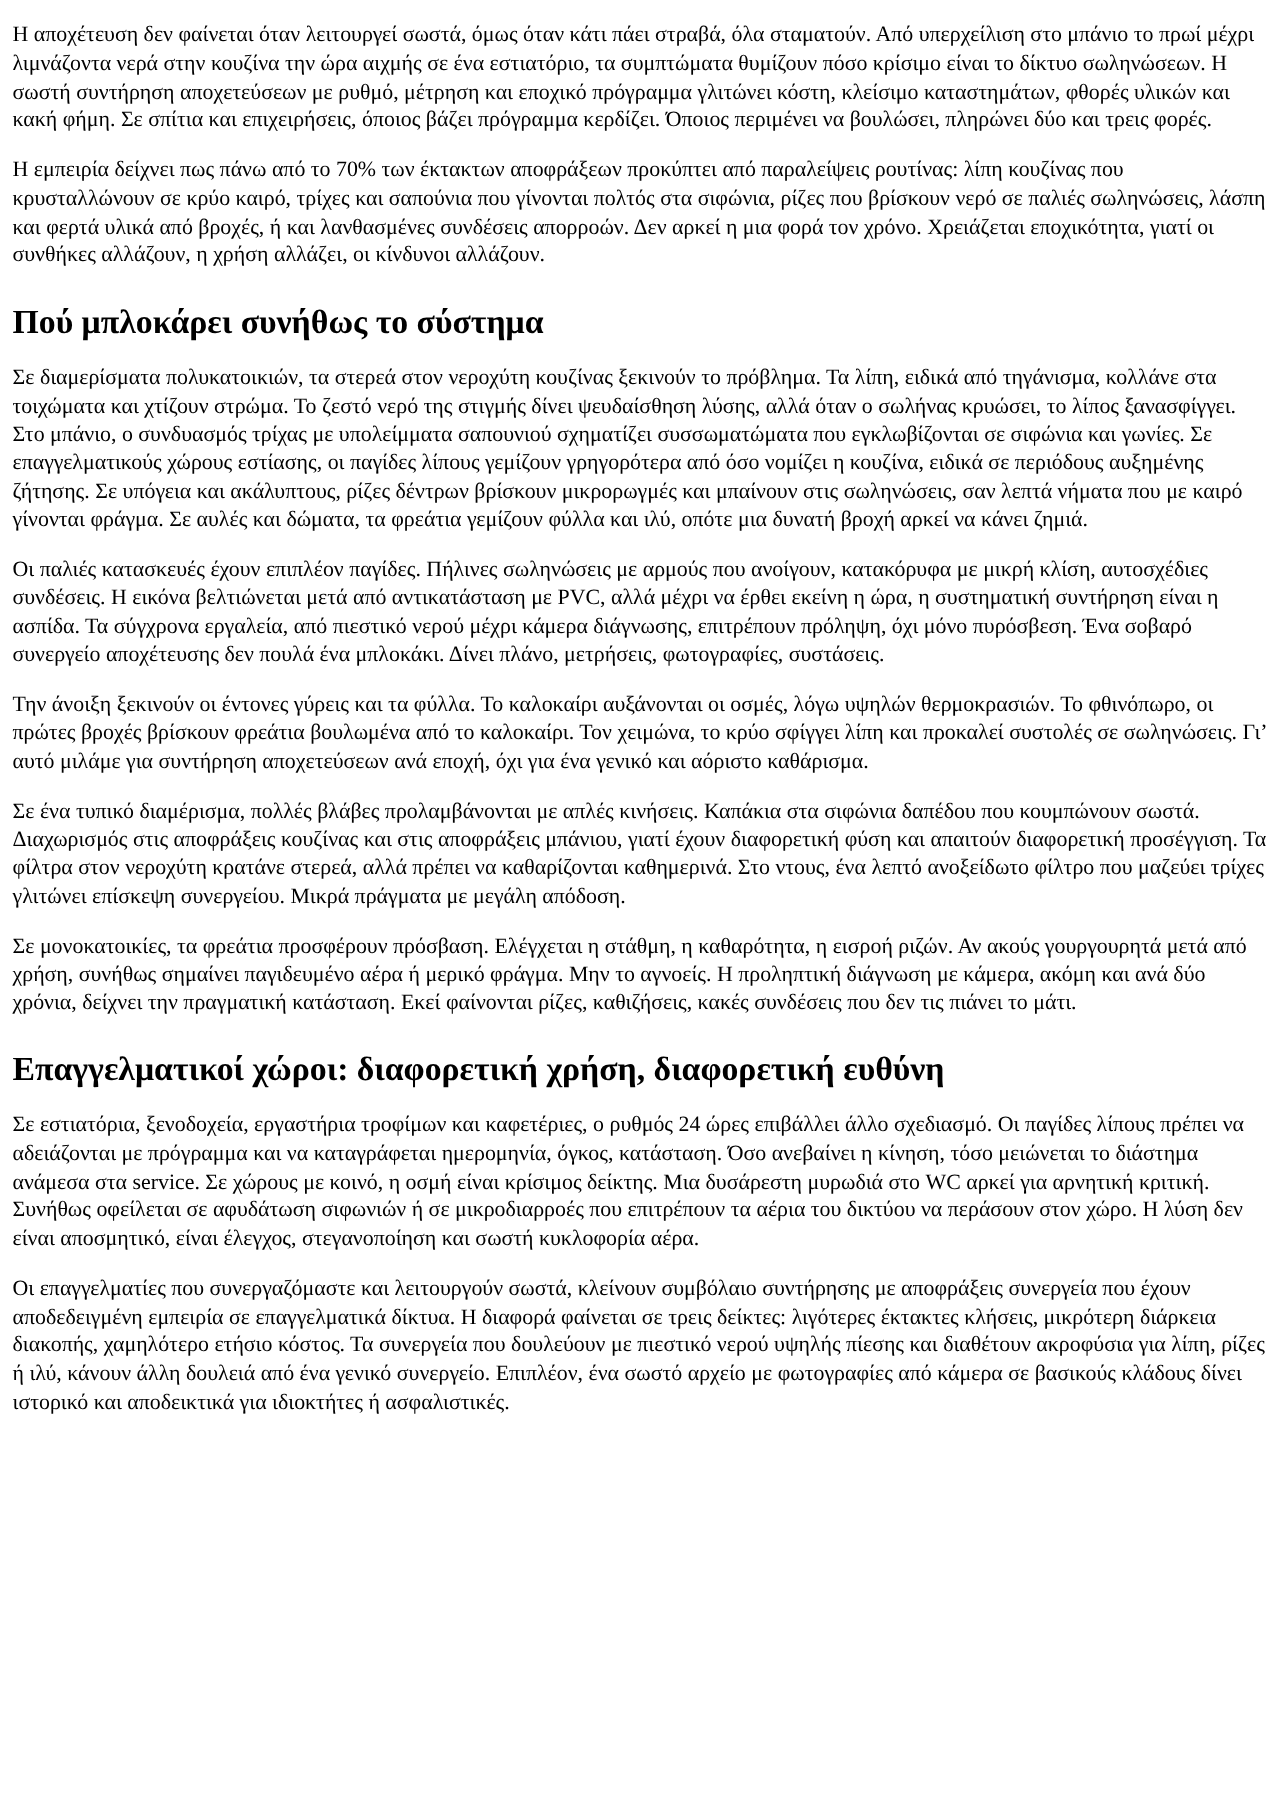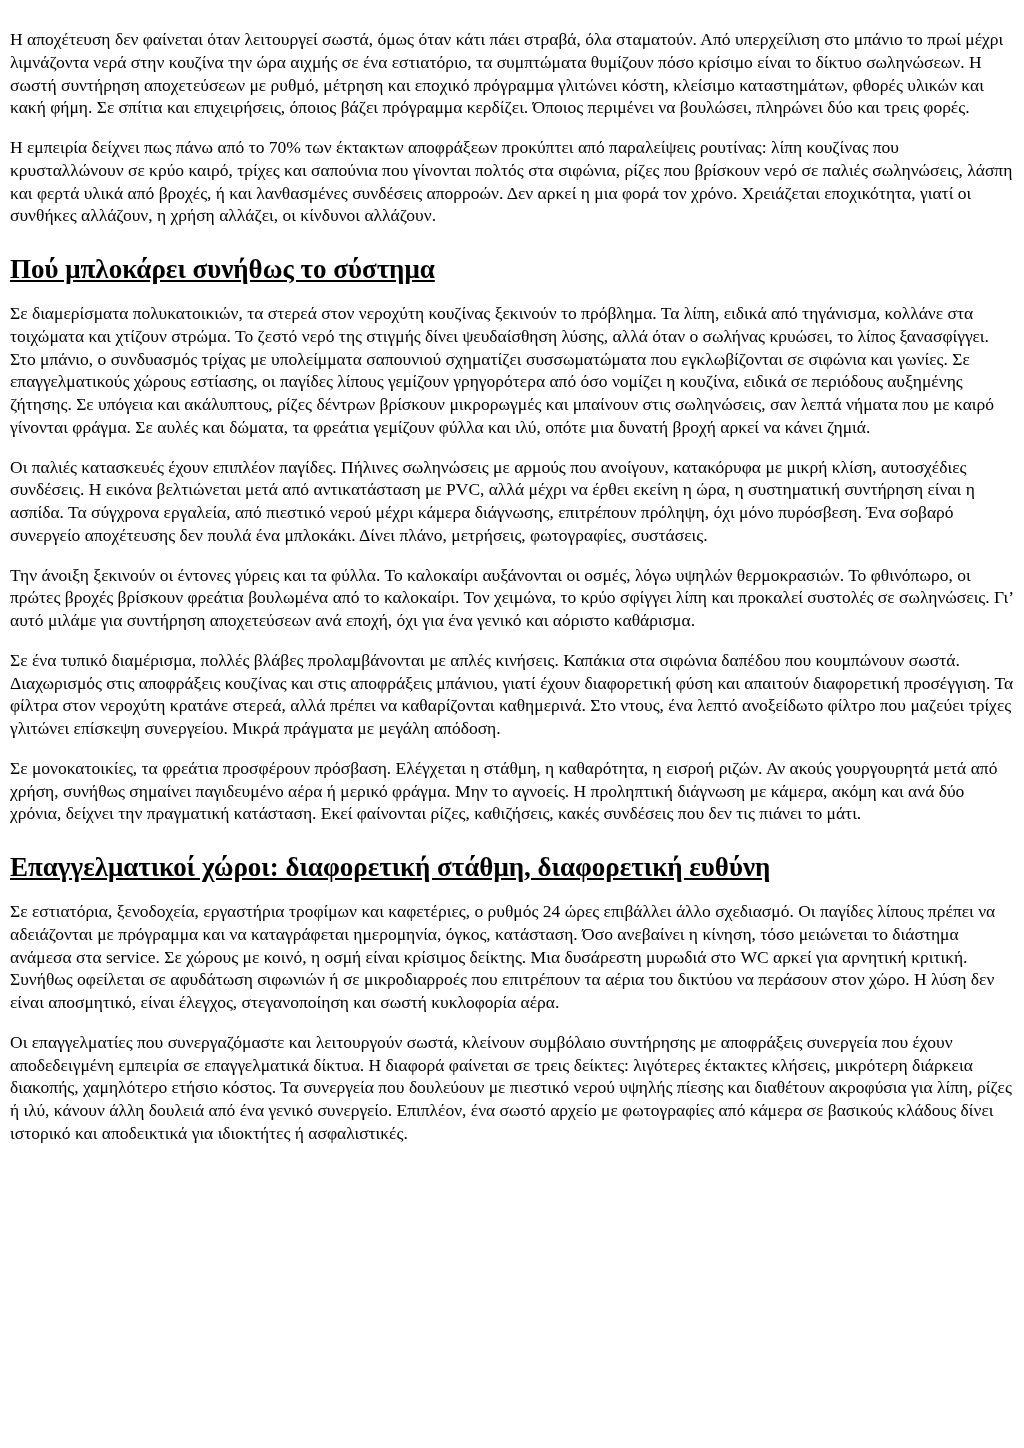--- a/index.html
+++ b/index.html
@@ -10,36 +10,35 @@
   }
   body {
     width: 1024px;
     min-height: 1448px;
     font-family: "Liberation Serif", "DejaVu Serif", serif;
     font-size: 17.5px;
     line-height: 1.3;
     -webkit-font-smoothing: auto;
   }
   main {
-    padding: 28px 10px 10px 10px;
+    padding: 16px 10px 10px 10px;
     box-sizing: border-box;
   }
   p {
     margin: 17px 0;
     text-align: left;
   }
   p:first-child {
     margin-top: 0;
   }
   h2 {
     font-size: 27px;
     font-weight: bold;
     line-height: 1.15;
     margin: 27px 0 15px 0;
-    text-decoration: underline;
   }
 </style>
 </head>
 <body>
 
 <main>
   <p>Η αποχέτευση δεν φαίνεται όταν λειτουργεί σωστά, όμως όταν κάτι πάει στραβά, όλα σταματούν. Από υπερχείλιση στο μπάνιο το πρωί μέχρι λιμνάζοντα νερά στην κουζίνα την ώρα αιχμής σε ένα εστιατόριο, τα συμπτώματα θυμίζουν πόσο κρίσιμο είναι το δίκτυο σωληνώσεων. Η σωστή συντήρηση αποχετεύσεων με ρυθμό, μέτρηση και εποχικό πρόγραμμα γλιτώνει κόστη, κλείσιμο καταστημάτων, φθορές υλικών και κακή φήμη. Σε σπίτια και επιχειρήσεις, όποιος βάζει πρόγραμμα κερδίζει. Όποιος περιμένει να βουλώσει, πληρώνει δύο και τρεις φορές.</p>
   <p>Η εμπειρία δείχνει πως πάνω από το 70% των έκτακτων αποφράξεων προκύπτει από παραλείψεις ρουτίνας: λίπη κουζίνας που κρυσταλλώνουν σε κρύο καιρό, τρίχες και σαπούνια που γίνονται πολτός στα σιφώνια, ρίζες που βρίσκουν νερό σε παλιές σωληνώσεις, λάσπη και φερτά υλικά από βροχές, ή και λανθασμένες συνδέσεις απορροών. Δεν αρκεί η μια φορά τον χρόνο. Χρειάζεται εποχικότητα, γιατί οι συνθήκες αλλάζουν, η χρήση αλλάζει, οι κίνδυνοι αλλάζουν.</p>
 
   <section>
@@ -48,17 +47,17 @@
     <p>Οι παλιές κατασκευές έχουν επιπλέον παγίδες. Πήλινες σωληνώσεις με αρμούς που ανοίγουν, κατακόρυφα με μικρή κλίση, αυτοσχέδιες συνδέσεις. Η εικόνα βελτιώνεται μετά από αντικατάσταση με PVC, αλλά μέχρι να έρθει εκείνη η ώρα, η συστηματική συντήρηση είναι η ασπίδα. Τα σύγχρονα εργαλεία, από πιεστικό νερού μέχρι κάμερα διάγνωσης, επιτρέπουν πρόληψη, όχι μόνο πυρόσβεση. Ένα σοβαρό συνεργείο αποχέτευσης δεν πουλά ένα μπλοκάκι. Δίνει πλάνο, μετρήσεις, φωτογραφίες, συστάσεις.</p>
   </section>
 
   <section>
     <p>Την άνοιξη ξεκινούν οι έντονες γύρεις και τα φύλλα. Το καλοκαίρι αυξάνονται οι οσμές, λόγω υψηλών θερμοκρασιών. Το φθινόπωρο, οι πρώτες βροχές βρίσκουν φρεάτια βουλωμένα από το καλοκαίρι. Τον χειμώνα, το κρύο σφίγγει λίπη και προκαλεί συστολές σε σωληνώσεις. Γι’ αυτό μιλάμε για συντήρηση αποχετεύσεων ανά εποχή, όχι για ένα γενικό και αόριστο καθάρισμα.</p>
     <p>Σε ένα τυπικό διαμέρισμα, πολλές βλάβες προλαμβάνονται με απλές κινήσεις. Καπάκια στα σιφώνια δαπέδου που κουμπώνουν σωστά. Διαχωρισμός στις αποφράξεις κουζίνας και στις αποφράξεις μπάνιου, γιατί έχουν διαφορετική φύση και απαιτούν διαφορετική προσέγγιση. Τα φίλτρα στον νεροχύτη κρατάνε στερεά, αλλά πρέπει να καθαρίζονται καθημερινά. Στο ντους, ένα λεπτό ανοξείδωτο φίλτρο που μαζεύει τρίχες γλιτώνει επίσκεψη συνεργείου. Μικρά πράγματα με μεγάλη απόδοση.</p>
     <p>Σε μονοκατοικίες, τα φρεάτια προσφέρουν πρόσβαση. Ελέγχεται η στάθμη, η καθαρότητα, η εισροή ριζών. Αν ακούς γουργουρητά μετά από χρήση, συνήθως σημαίνει παγιδευμένο αέρα ή μερικό φράγμα. Μην το αγνοείς. Η προληπτική διάγνωση με κάμερα, ακόμη και ανά δύο χρόνια, δείχνει την πραγματική κατάσταση. Εκεί φαίνονται ρίζες, καθιζήσεις, κακές συνδέσεις που δεν τις πιάνει το μάτι.</p>
   </section>
 
   <section>
-    <h2>Επαγγελματικοί χώροι: διαφορετική στάθμη, διαφορετική ευθύνη</h2>
+    <h2>Επαγγελματικοί χώροι: διαφορετική χρήση, διαφορετική ευθύνη</h2>
     <p>Σε εστιατόρια, ξενοδοχεία, εργαστήρια τροφίμων και καφετέριες, ο ρυθμός 24 ώρες επιβάλλει άλλο σχεδιασμό. Οι παγίδες λίπους πρέπει να αδειάζονται με πρόγραμμα και να καταγράφεται ημερομηνία, όγκος, κατάσταση. Όσο ανεβαίνει η κίνηση, τόσο μειώνεται το διάστημα ανάμεσα στα service. Σε χώρους με κοινό, η οσμή είναι κρίσιμος δείκτης. Μια δυσάρεστη μυρωδιά στο WC αρκεί για αρνητική κριτική. Συνήθως οφείλεται σε αφυδάτωση σιφωνιών ή σε μικροδιαρροές που επιτρέπουν τα αέρια του δικτύου να περάσουν στον χώρο. Η λύση δεν είναι αποσμητικό, είναι έλεγχος, στεγανοποίηση και σωστή κυκλοφορία αέρα.</p>
     <p>Οι επαγγελματίες που συνεργαζόμαστε και λειτουργούν σωστά, κλείνουν συμβόλαιο συντήρησης με αποφράξεις συνεργεία που έχουν αποδεδειγμένη εμπειρία σε επαγγελματικά δίκτυα. Η διαφορά φαίνεται σε τρεις δείκτες: λιγότερες έκτακτες κλήσεις, μικρότερη διάρκεια διακοπής, χαμηλότερο ετήσιο κόστος. Τα συνεργεία που δουλεύουν με πιεστικό νερού υψηλής πίεσης και διαθέτουν ακροφύσια για λίπη, ρίζες ή ιλύ, κάνουν άλλη δουλειά από ένα γενικό συνεργείο. Επιπλέον, ένα σωστό αρχείο με φωτογραφίες από κάμερα σε βασικούς κλάδους δίνει ιστορικό και αποδεικτικά για ιδιοκτήτες ή ασφαλιστικές.</p>
   </section>
 </main>
 
 </body></html>

